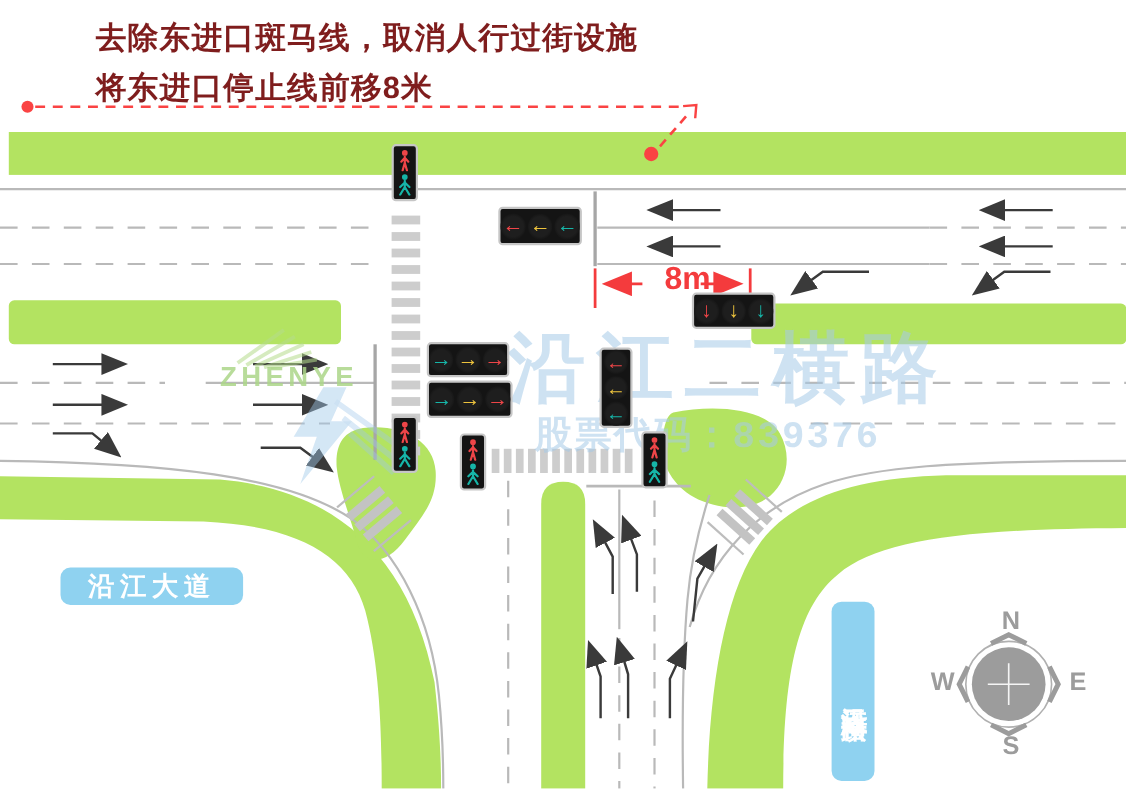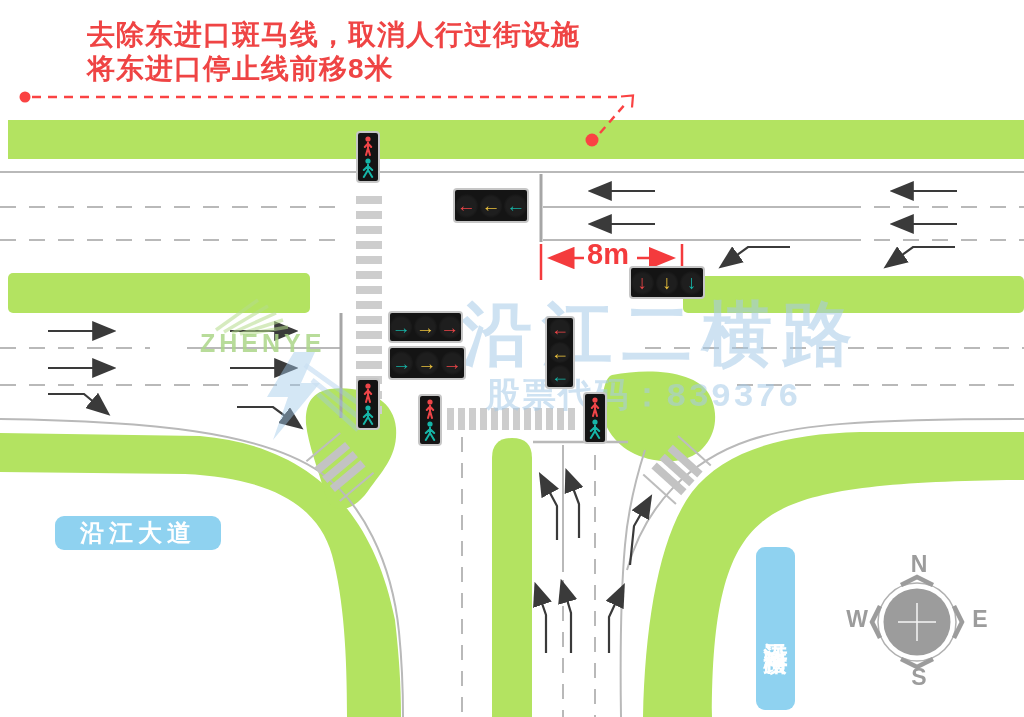--- a/index.html
+++ b/index.html
@@ -1,22 +1,22 @@
 <!DOCTYPE html>
 <html><head>
 <meta charset="utf-8">
 <style>
   html,body{margin:0;padding:0;background:#fff;}
   .stage{position:relative;width:1024px;height:717px;background:#ffffff;overflow:hidden;
          font-family:"Liberation Sans", sans-serif;}
   .stage svg.base{position:absolute;left:0;top:0;}
   .abs{position:absolute;white-space:nowrap;}
   
-  .ann{color:#ef4444;font-weight:600;font-size:28px;letter-spacing:1px;}
-  .dim-label{color:#f43b3d;font-weight:bold;font-size:29px;}
+  .ann{color:#7f1d1d;font-weight:600;font-size:28px;letter-spacing:1px;}
+  .dim-label{color:#f43b3d;font-weight:bold;font-size:29px;margin-left:17px;}
   
   .badge{background:#8fd2f0;color:#ffffff;font-weight:bold;font-size:24px;
          border-radius:9px;display:flex;align-items:center;justify-content:center;}
   .badge.h{width:166px;height:34px;letter-spacing:5px;}
   .badge.v{width:39px;height:163px;writing-mode:vertical-rl;text-orientation:upright;letter-spacing:2px;}
   
   .wm-brand{font-size:70px;font-weight:bold;color:rgba(166,202,231,0.55);letter-spacing:10px;}
   .wm-stock{font-size:34px;font-weight:bold;color:rgba(166,202,231,0.55);letter-spacing:2px;font-family:Liberation Mono, monospace;}
   .wm-zhenye{font-size:25px;font-weight:800;color:rgba(171,214,136,0.85);letter-spacing:4px;}
   
@@ -204,21 +204,21 @@
         <path d="M954,606 L962,622 L954,638"></path>
       </g>
     </g>
   </svg>
 
   <div class="abs wm-zhenye" style="left:200px;top:329px;">ZHENYE</div>
   <div class="abs wm-brand" style="left:462px;top:288px;">沿江二横路</div>
   <div class="abs wm-stock" style="left:486px;top:372px;">股票代码：839376</div>
 
   <div class="abs ann" style="left:87px;top:16px;">去除东进口斑马线，取消人行过街设施</div>
-  <div class="abs ann" style="left:87px;top:50px;">将东进口停止线前移8米</div>
+  <div class="abs ann" style="left:87px;top:61px;">将东进口停止线前移8米</div>
   <div class="abs dim-label" style="left:587px;top:238px;">8m</div>
 
   <div class="sig" style="left:453px;top:188px;width:76px;height:35px;">
     <span class="lens c-red">←</span>
     <span class="lens c-yel">←</span>
     <span class="lens c-grn">←</span>
   </div>
   <div class="sig" style="left:629px;top:266px;width:76px;height:33px;">
     <span class="lens c-red">↓</span>
     <span class="lens c-yel">↓</span>

